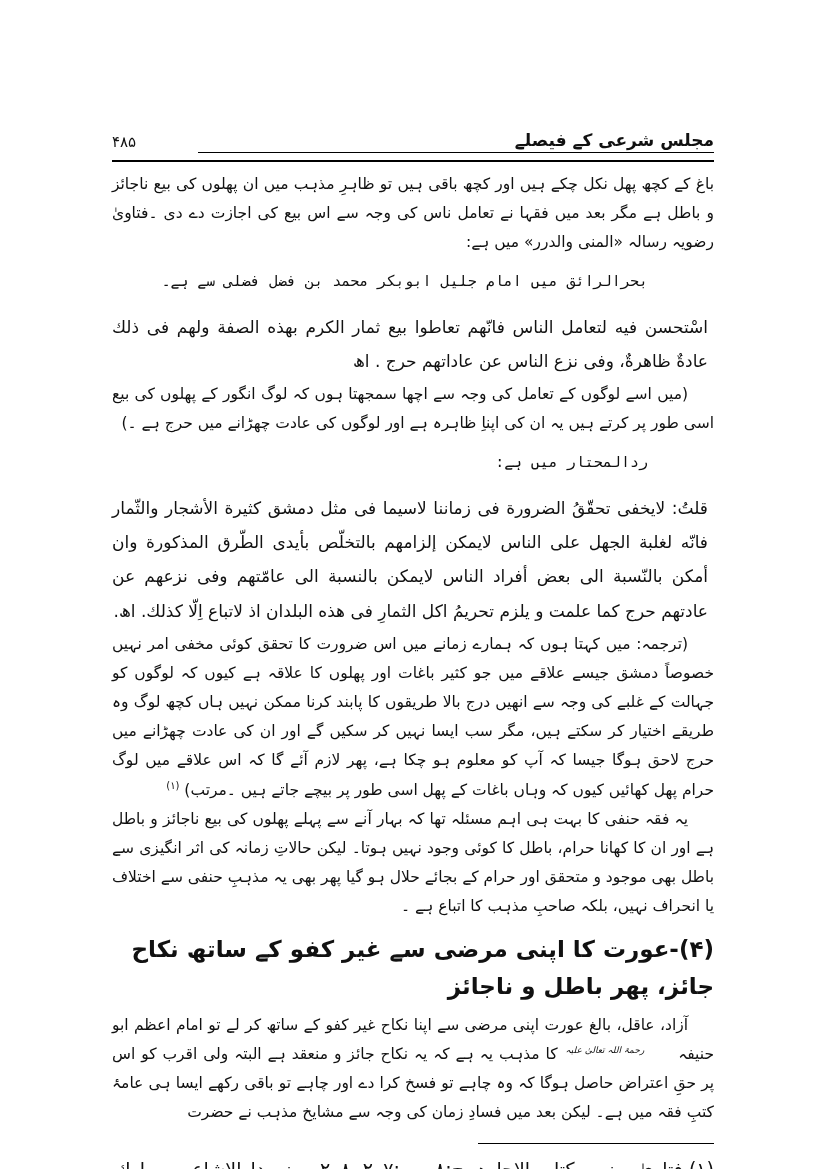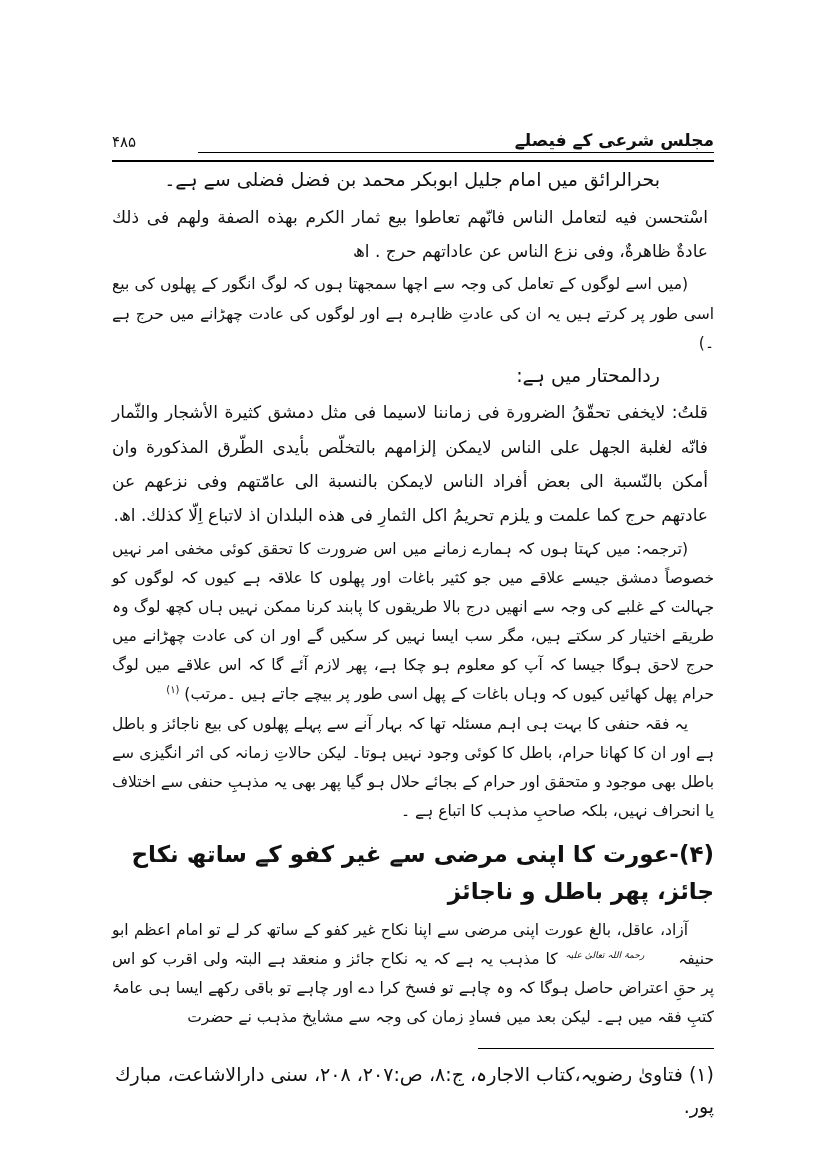--- a/index.html
+++ b/index.html
@@ -47,24 +47,25 @@
   
   .body-para{
     font-size:15.5px;
     line-height:1.88;
     text-align:justify;
     margin:0;
   }
   .first-gap{margin-top:8px;}
   .indent{text-indent:26px;}
   .src-line{
-    font-size:19px;
+    font-size:15px;
     line-height:1.88;
-    margin:0;
+    margin:12px;
     padding-right:54px;
+    font-family:Liberation Mono, monospace;
   }
   .arabic-quote{
     font-size:17px;
     line-height:2.02;
     text-align:justify;
     margin:2px 6px 2px 0;
   }
   .section-heading{
     font-size:23px;
     font-weight:bold;
@@ -102,26 +103,27 @@
 <div class="page">
   <div class="content">
 
     <div class="hdr-row">
       <span class="running-head">مجلس شرعی کے فیصلے</span>
       <span class="page-num">۴۸۵</span>
     </div>
     <div class="rule-thin"></div>
     <div class="rule-thick"></div>
 
+    <p class="body-para first-gap">باغ کے کچھ پھل نکل چکے ہیں اور کچھ باقی ہیں تو ظاہرِ مذہب میں ان پھلوں کی بیع ناجائز و باطل ہے مگر بعد میں فقہا نے تعامل ناس کی وجہ سے اس بیع کی اجازت دے دی ۔فتاویٰ رضویہ رسالہ «المنی والدرر» میں ہے:</p>
 
     <p class="src-line">بحرالرائق میں امام جلیل ابوبکر محمد بن فضل فضلی سے ہے۔</p>
 
     <p class="arabic-quote">اسْتحسن فيه لتعامل الناس فانّهم تعاطوا بيع ثمار الكرم بهذه الصفة ولهم فى ذلك عادةٌ ظاهرةٌ، وفى نزع الناس عن عاداتهم حرج . اھ</p>
 
-    <p class="body-para indent">(میں اسے لوگوں کے تعامل کی وجہ سے اچھا سمجھتا ہوں کہ لوگ انگور کے پھلوں کی بیع اسی طور پر کرتے ہیں یہ ان کی عادتِ ظاہرہ ہے اور لوگوں کی عادت چھڑانے میں حرج ہے ۔)</p>
+    <p class="body-para indent">(میں اسے لوگوں کے تعامل کی وجہ سے اچھا سمجھتا ہوں کہ لوگ انگور کے پھلوں کی بیع اسی طور پر کرتے ہیں یہ ان کی اپناِ ظاہرہ ہے اور لوگوں کی عادت چھڑانے میں حرج ہے ۔)</p>
 
     <p class="src-line">ردالمحتار میں ہے:</p>
 
     <p class="arabic-quote">قلتُ: لايخفى تحقّقُ الضرورة فى زماننا لاسيما فى مثل دمشق كثيرة الأشجار والثّمار فانّه لغلبة الجهل على الناس لايمكن إلزامهم بالتخلّص بأيدى الطّرق المذكورة وان أمكن بالنّسبة الى بعض أفراد الناس لايمكن بالنسبة الى عامّتهم وفى نزعهم عن عادتهم حرج كما علمت و يلزم تحريمُ اكل الثمارِ فى هذه البلدان اذ لاتباع اِلّا كذلك. اھ.</p>
 
     <p class="body-para indent">
       <span>(ترجمہ: میں کہتا ہوں کہ ہمارے زمانے میں اس ضرورت کا تحقق کوئی مخفی امر نہیں خصوصاً دمشق جیسے علاقے میں جو کثیر باغات اور پھلوں کا علاقہ ہے کیوں کہ لوگوں کو جہالت کے غلبے کی وجہ سے انھیں درج بالا طریقوں کا پابند کرنا ممکن نہیں ہاں کچھ لوگ وہ طریقے اختیار کر سکتے ہیں، مگر سب ایسا نہیں کر سکیں گے اور ان کی عادت چھڑانے میں حرج لاحق ہوگا جیسا کہ آپ کو معلوم ہو چکا ہے، پھر لازم آئے گا کہ اس علاقے میں لوگ حرام پھل کھائیں کیوں کہ وہاں باغات کے پھل اسی طور پر بیچے جاتے ہیں ۔مرتب)</span>
       <sup class="fn-ref">(۱)</sup>
     </p>
 

